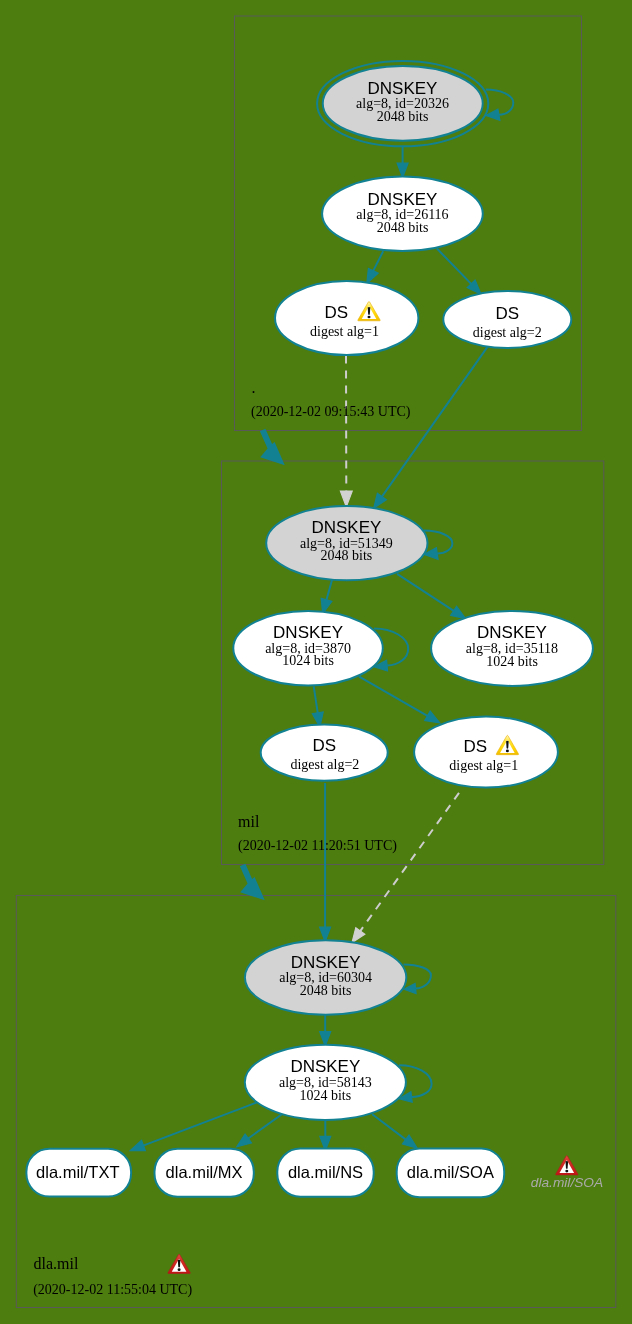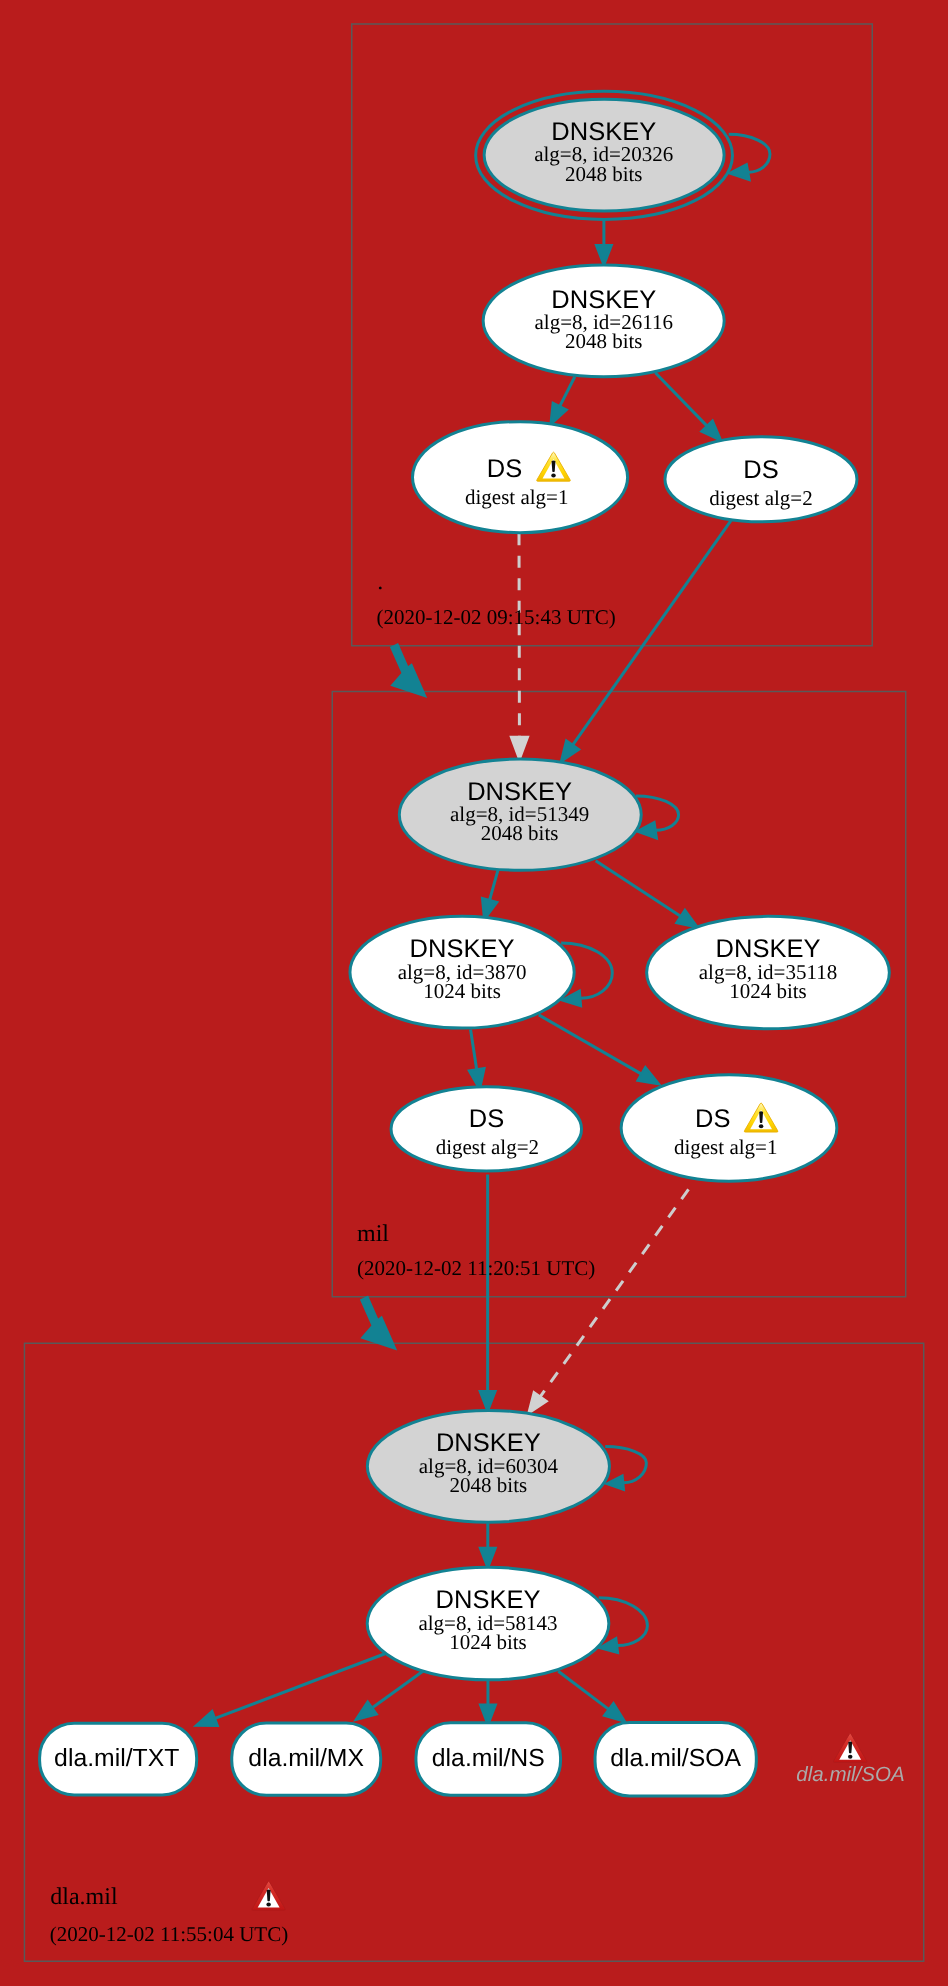--- a/index.html
+++ b/index.html
@@ -1,18 +1,18 @@
 <!DOCTYPE html>
 <html><head>
 <meta charset="utf-8">
 <title>DNSSEC Authentication Chain</title>
 <style>
   html,body{margin:0;padding:0;background:#ffffff;}
   body{width:632px;height:1324px;overflow:hidden;font-family:"Liberation Serif",serif;}
-  #stage{position:relative;width:632px;height:1324px;background:#b91c1c;}
+  #stage{position:relative;width:632px;height:1324px;background:#4d7c0f;}
   svg{display:block;}
   .zonebox{fill:none;stroke:#595959;stroke-width:1;}
   .ell{stroke:#128293;stroke-width:2;}
   .fill-gray{fill:#d3d3d3;}
   .fill-white{fill:#ffffff;}
   .fill-none{fill:none;}
   .edge{stroke:#128293;stroke-width:2;fill:none;}
   .edge-dash{stroke:#cdcdcd;stroke-width:2;fill:none;stroke-dasharray:8 7;}
   .ah{fill:#128293;stroke:#128293;stroke-width:1.2;stroke-linejoin:miter;}
   .ah-gray{fill:#d2d2d2;stroke:#d2d2d2;stroke-width:1.2;stroke-linejoin:miter;}

